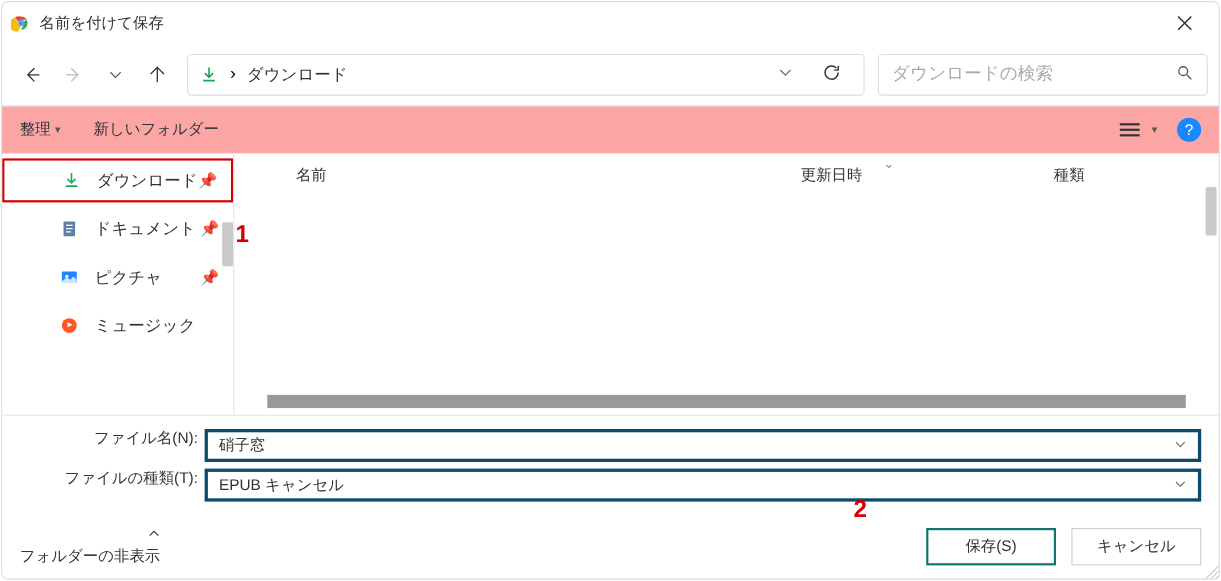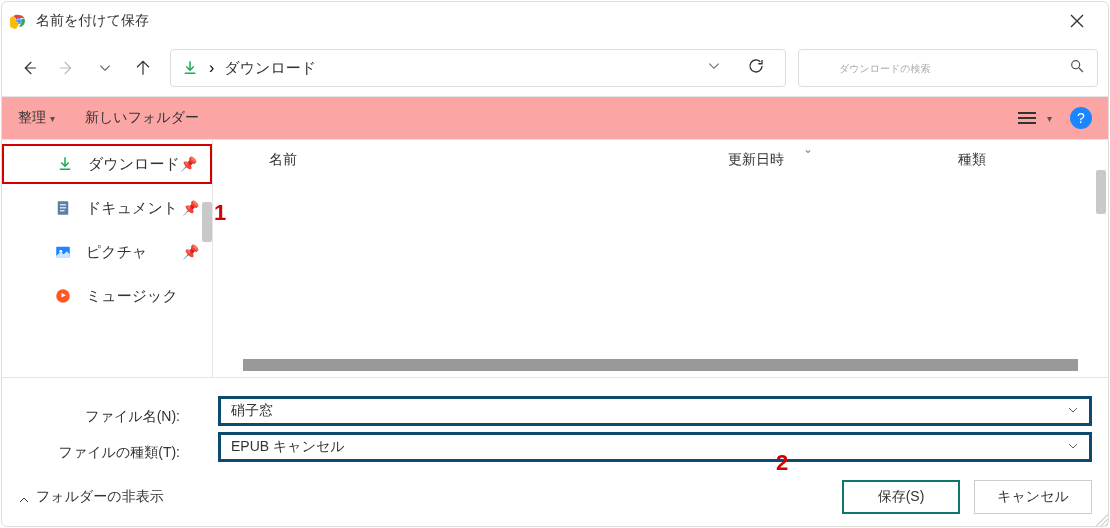--- a/index.html
+++ b/index.html
@@ -14,21 +14,21 @@
 
 .navbar { display: flex; align-items: center; height: 56px; padding: 0 10px; gap: 4px; }
 .nav-btn { width: 34px; height: 34px; display: flex; align-items: center; justify-content: center; color: #555; font-size: 18px; cursor: pointer; }
 .nav-btn.disabled { color: #bbbbbb; }
 .addr-box { flex: 1; height: 38px; border: 1px solid #dddddd; border-radius: 4px; display: flex; align-items: center; padding: 0 10px; gap: 10px; margin-left: 6px; }
 .addr-box .dl-icon { color: #1aaa55; }
 .addr-box .crumb { font-size: 15px; color: #333333; flex: 1; }
 .addr-dd { color: #666666; cursor: pointer; padding: 0 6px; }
 .addr-refresh { color: #333333; cursor: pointer; padding: 0 10px; font-size: 18px; }
 .search-box { width: 300px; height: 38px; border: 1px solid #dddddd; border-radius: 4px; display: flex; align-items: center; padding: 0 12px; margin-left: 8px; }
-.search-box input { flex: 1; border: none; outline: none; font-size: 10px; color: #ec4899; margin-left: 28px; }
+.search-box input { flex: 1; border: none; outline: none; font-size: 16px; color: #ec4899; }
 .search-box input::placeholder { color: #aaaaaa; }
 .search-box .mag { color: #666; cursor: pointer; }
 
 .toolbar { display: flex; align-items: center; height: 44px; border-top: 1px solid #e5e5e5; border-bottom: 1px solid #e5e5e5; padding: 0 16px; background: #fca5a5; }
 .toolbar .org { font-size: 14px; color: #333; margin-right: 4px; cursor: pointer; }
 .toolbar .org-caret { font-size: 10px; color: #555; margin-right: 30px; }
 .toolbar .newf { font-size: 14px; color: #333; cursor: pointer; }
 .toolbar .spacer { flex: 1; }
 .toolbar .view-lines { width: 28px; display: flex; flex-direction: column; gap: 3px; align-items: center; cursor: pointer; }
 .toolbar .view-lines span { width: 18px; height: 2px; background: #333; }
@@ -48,27 +48,27 @@
 .columns { display: flex; align-items: center; height: 40px; font-size: 14px; color: #333; padding-left: 56px; }
 .col-name { flex: 1; }
 .col-date { width: 230px; }
 .col-type { width: 150px; }
 .sort-caret { position:absolute; left: 590px; top: 2px; color:#888; font-size:12px; }
 .pane-scroll-v { position:absolute; right:2px; top:30px; width:10px; height:44px; background:#c9c9c9; border-radius:2px; }
 .pane-scroll-h { position:absolute; bottom:6px; left:30px; right:30px; height:12px; background:#999999; }
 .file-empty { flex:1; }
 
 .form-area { border-top: 1px solid #e5e5e5; padding: 12px 16px 6px 16px; }
-.form-row { display:flex; align-items:flex-end; height: 36px; gap: 32px; }
+.form-row { display:flex; align-items:flex-start; height: 36px; }
 .form-label { width: 168px; text-align:right; font-size:14px; color:#333; padding-right:6px; }
 .form-input { flex:1; height: 30px; border:3px solid #0c4a6e; display:flex; align-items:center; padding:0 10px; font-size:14px; color:#333; background:#fff; }
 .form-input .dd { margin-left:auto; color:#666; cursor:pointer; }
 
 .footer { display:flex; align-items:center; height: 58px; padding: 0 16px; }
-.hide-f { display:flex; align-items:flex-end; font-size:14px; color:#333; cursor:pointer; gap:6px; }
+.hide-f { display:flex; align-items:flex-end; font-size:14px; color:#333; cursor:pointer; gap:6px;flex-direction:column; }
 .footer .spacer { flex:1; }
 .btn { min-width: 118px; height: 34px; border:1px solid #cccccc; background:#fff; font-size:14px; color:#333; display:flex; align-items:center; justify-content:center; cursor:pointer; margin-left: 14px; }
 .btn.primary-mark { border:2px solid #0f766e;text-align:center; }
 
 .annot { position:absolute; font-weight:bold; font-size:22px; color:#d30000; pointer-events:none; }
 .annot.one { left: 214px; top: 200px; }
 .annot.two { left: 776px; top: 450px; }
 
 .dl-svg { width:18px; height:18px; }
 .grip { position:absolute; right:2px; bottom:2px; width:14px; height:14px; opacity:.4; }

